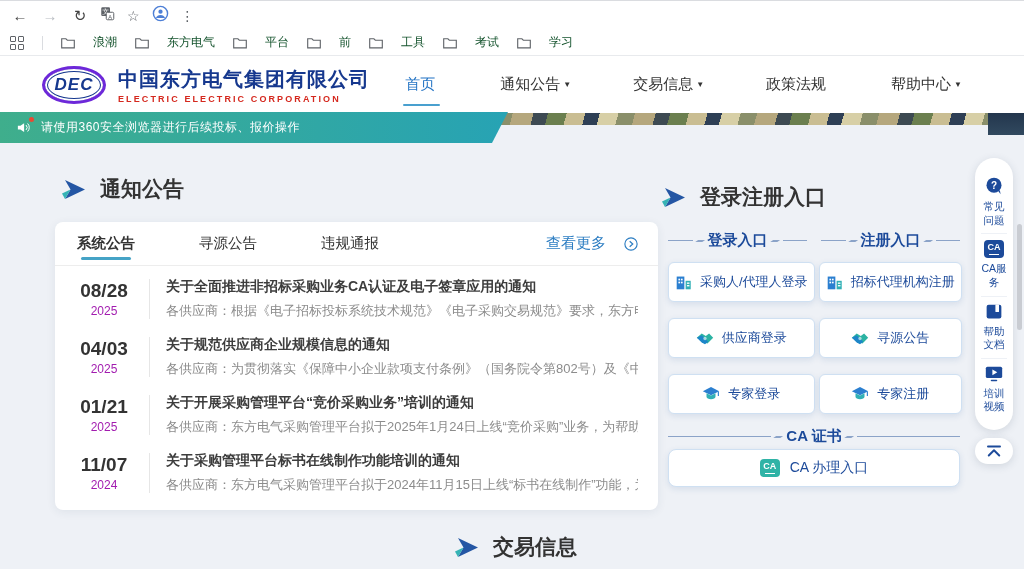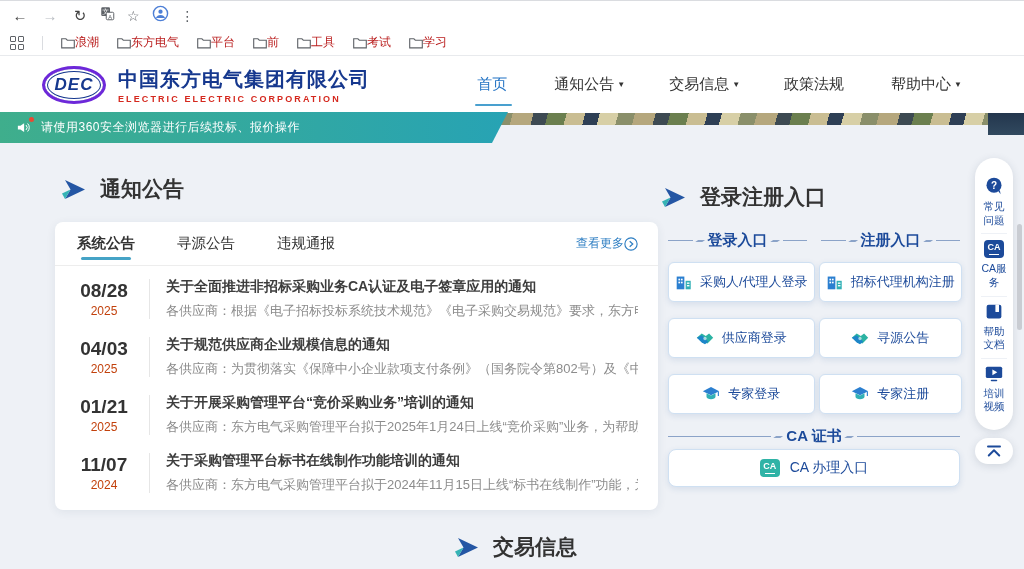--- a/index.html
+++ b/index.html
@@ -19,33 +19,33 @@
   .tune-icon svg { display:block; }
   .tb-right { display:flex; align-items:center; gap:12px; padding-right:2px; }
   .tb-right .glyph { font-size:14px; color:#5f6368; }
 
   .bookmarks { position:absolute; left:0; top:30px; width:1024px; height:26px;
     background:#ffffff; display:flex; align-items:center; padding:0 10px; gap:18px;
     border-bottom:1px solid #e8eaed; }
   .apps-grid { display:grid; grid-template-columns:6px 6px; grid-gap:2px; margin-right:0px; }
   .apps-grid i { width:6px; height:6px; border:1.6px solid #5f6368; border-radius:1px; display:block; }
   .bm-sep { width:1px; height:14px; background:#dadce0; }
-  .bookmark { display:flex; align-items:center; gap:0; font-size:12px; color:#b91c1c; cursor:pointer; }
+  .bookmark { display:flex; align-items:center; gap:18px; font-size:12px; color:#14532d; cursor:pointer; }
 
   
   .site-header { position:absolute; left:0; top:56px; width:1024px; height:57px;
     background:#fff; display:flex; align-items:center; padding:0 42px; }
   .dec-oval { width:64px; height:38px; border:3px solid #6d28d9; border-radius:50%;
     display:flex; align-items:center; justify-content:center;
     box-shadow:inset 0 0 0 2px #fff, inset 0 0 0 3px #16388e;
     color:#16388e; font-weight:bold; font-style:italic; font-size:17px; letter-spacing:1px; }
   .company { margin-left:12px; }
   .company .cn { font-size:20px; font-weight:bold; color:#16388e; letter-spacing:1px; }
   .company .en { font-size:9px; font-weight:bold; color:#d5281e; letter-spacing:2.1px; margin-top:1px; }
-  .main-nav { margin-left:auto; display:flex; gap:40px; padding-right:18px;align-items:flex-end; }
+  .main-nav { margin-left:auto; display:flex; gap:58px; padding-right:18px;align-items:flex-end; }
   .nav-item { font-size:15px; color:#333; cursor:pointer; position:relative;
     display:flex; align-items:center; gap:3px; padding:6px 2px; }
   .nav-item .caret { font-size:8px; color:#333; }
   .nav-item.active { color:#2776c5; }
   .nav-item.active::after { content:""; position:absolute; left:0; right:0; bottom:-6px;
     height:2px; background:#49a0cf; border-radius:1px; }
 
   
   .hero-strip { position:absolute; left:252px; top:113px; width:772px; height:12px;
     background:repeating-linear-gradient(105deg,#8a8f6a 0 16px,#b5a77d 16px 36px,#3d4a52 36px 50px,#6b7f4f 50px 68px,#c9bd92 68px 86px,#2e3f55 86px 100px,#d7cfa6 100px 118px); }
@@ -65,32 +65,32 @@
     font-size:21px; font-weight:bold; color:#333; }
   .st-notice { left:62px; top:175px; }
   .st-login  { left:662px; top:183px; }
   .st-trade  { left:455px; top:533px; }
 
   
   .ann-card { position:absolute; left:55px; top:222px; width:603px; height:288px;
     background:#fff; border-radius:8px; box-shadow:0 2px 10px rgba(40,60,90,.08); }
   .ann-head { height:44px; display:flex; align-items:center; padding:0 20px;
     border-bottom:1px solid #ededed; }
-  .tabs { display:flex; gap:38px; }
+  .tabs { display:flex; gap:60px; }
   .tab { font-size:14.5px; color:#333; cursor:pointer; position:relative; padding:11px 2px; }
   .tab.active { font-weight:bold; }
   .tab.active::after { content:""; position:absolute; left:6px; right:6px; bottom:4px;
     height:3px; border-radius:2px; background:#45a3c6; }
-  .view-more { margin-left:auto; display:flex; align-items:center; gap:0;
-    color:#2c7dc2; font-size:12px; cursor:pointer; }
+  .view-more { margin-left:auto; display:flex; align-items:center; gap:18px;
+    color:#2c7dc2; font-size:15px; cursor:pointer; }
   .ann-list { padding:4px 0; }
   .ann-item { display:flex; align-items:center; height:58px; padding:0 20px; cursor:pointer; }
   .ann-date { width:58px; flex:none; text-align:center; }
   .ann-date .mmdd { font-size:19px; font-weight:bold; color:#333; }
-  .ann-date .yy { font-size:12px; color:#c2410c; margin-top:2px; }
+  .ann-date .yy { font-size:12px; color:#a21caf; margin-top:2px; }
   .ann-vline { width:1px; align-self:stretch; margin:9px 16px; background:#e6e6e6; }
   .ann-texts { flex:1; min-width:0; }
   .ann-texts .t { font-size:14px; font-weight:bold; color:#3d3d3d; white-space:nowrap;
     overflow:hidden; margin-bottom:6px; }
   .ann-texts .s { font-size:13px; color:#8c8c8c; white-space:nowrap; overflow:hidden; }
 
   
   .col-heads { position:absolute; left:668px; top:231px; width:292px; display:flex; gap:14px; }
   .col-head { flex:1; display:flex; align-items:center; gap:4px;
     color:#1c4a9a; font-weight:bold; font-size:15px; }

